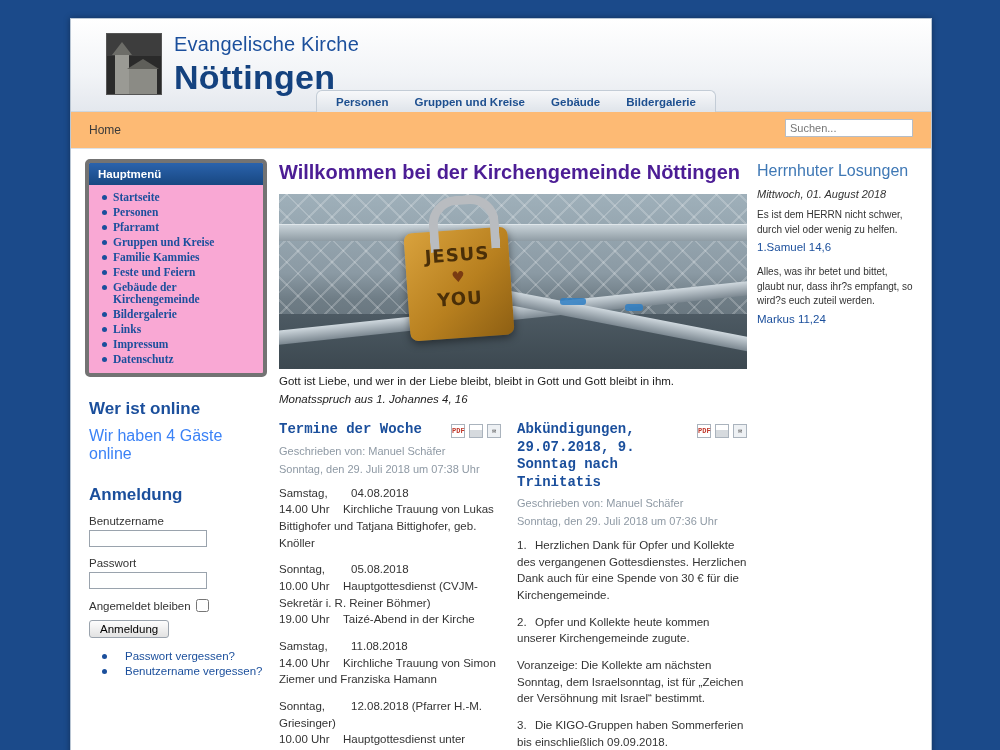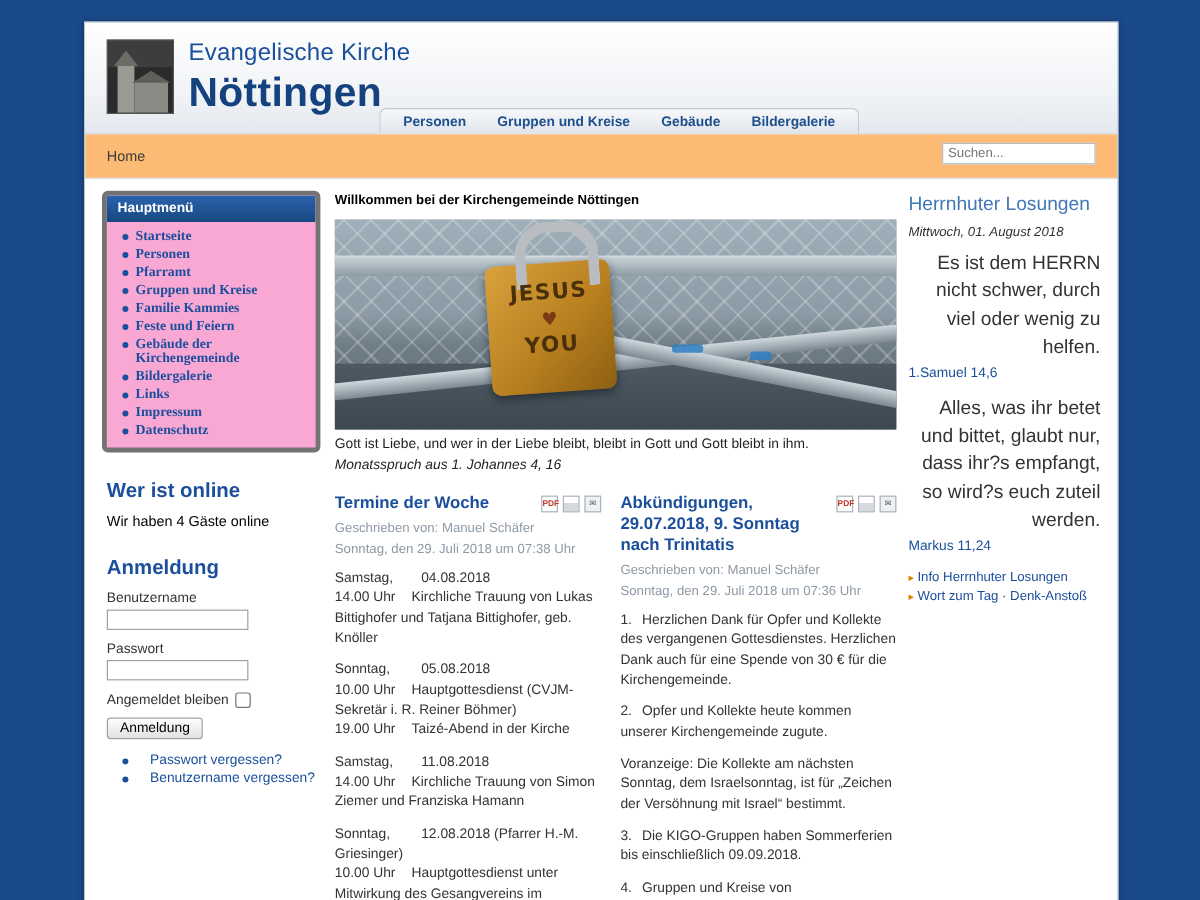--- a/index.html
+++ b/index.html
@@ -27,21 +27,21 @@
   }
   
   .header {
     height: 92px;
     background: linear-gradient(to bottom, #ffffff 0%, #f2f4f7 60%, #e4e8ee 100%);
     border-bottom: 1px solid #cdd6df;
     position: relative;
   }
   .logo-wrap {
     position: absolute;
-    left: 18px;
+    left: 35px;
     top: 14px;
     display: flex;
     align-items: center;
   }
   .church-img {
     width: 54px;
     height: 60px;
     background: #2a2a2a;
     position: relative;
     overflow: hidden;
@@ -205,23 +205,23 @@
     text-decoration: none;
     font-weight: bold;
   }
   .side-head {
     color: #1b4f9c;
     font-size: 17px;
     font-weight: bold;
     margin: 22px 0 8px 4px;
   }
   .side-text {
-    font-size: 12px;
+    font-size: 16px;
     margin: 0 0 4px 4px;
-    color: #000000;
+    color: #3b82f6;
   }
   .login-label {
     font-size: 11.5px;
     margin: 10px 0 3px 4px;
     color: #333;
   }
   .login-input {
     display: block;
     margin-left: 4px;
     width: 118px;
@@ -265,22 +265,22 @@
     top: 4px;
     width: 5px;
     height: 5px;
     border-radius: 50%;
     background: #1b4f9c;
   }
   .forgot-list a { color: #1b4f9c; text-decoration: none; padding-left: 12px; }
 
   
   .main-title {
-    color: #000000;
-    font-size: 11px;
+    color: #4c1d95;
+    font-size: 20px;
     font-weight: bold;
     margin: 2px 0 10px 0;
   }
   .hero {
     width: 100%;
     height: 175px;
     position: relative;
     overflow: hidden;
     background: #7b8a93;
   }
@@ -376,20 +376,21 @@
     display: flex;
     margin-top: 16px;
   }
   .art { width: 50%; box-sizing: border-box; }
   .art.left { padding-right: 12px; }
   .art.right { padding-left: 4px; }
   .art-head-row {
     display: flex;
     align-items: flex-start;
     justify-content: flex-start;
+    font-family: Liberation Mono, monospace;
   }
   .art-title {
     color: #1b4f9c;
     font-size: 14px;
     font-weight: bold;
     margin: 0;
     line-height: 1.25;
     flex: 1;
   }
   .icons {
@@ -436,25 +437,24 @@
     line-height: 1.2;
     margin: 2px 0 8px 0;
   }
   .right-date {
     font-size: 11px;
     font-style: italic;
     color: #333;
     margin-bottom: 8px;
   }
   .right-text {
-    font-size: 16px;
+    font-size: 10px;
     line-height: 1.45;
     color: #333;
     margin-bottom: 4px;
-    text-align: right;
   }
   .right-ref {
     font-size: 11.5px;
     color: #1b4f9c;
     margin-bottom: 12px;
   }
   .right-links {
     font-size: 11px;
     line-height: 1.5;
   }
@@ -617,20 +617,16 @@
       </div>
     </div>
 
     <div class="col-right">
       <div class="right-head">Herrnhuter Losungen</div>
       <div class="right-date">Mittwoch, 01. August 2018</div>
       <div class="right-text">Es ist dem HERRN nicht schwer, durch viel oder wenig zu helfen.</div>
       <div class="right-ref">1.Samuel 14,6</div>
       <div class="right-text">Alles, was ihr betet und bittet, glaubt nur, dass ihr?s empfangt, so wird?s euch zuteil werden.</div>
       <div class="right-ref">Markus 11,24</div>
-      <div class="right-links">
-        <div><span class="arrow">▸</span><a href="#">Info Herrnhuter Losungen</a></div>
-        <div><span class="arrow">▸</span><a href="#">Wort zum Tag</a> · <a href="#">Denk-Anstoß</a></div>
-      </div>
     </div>
 
   </div>
 </div>
 
 </body></html>

